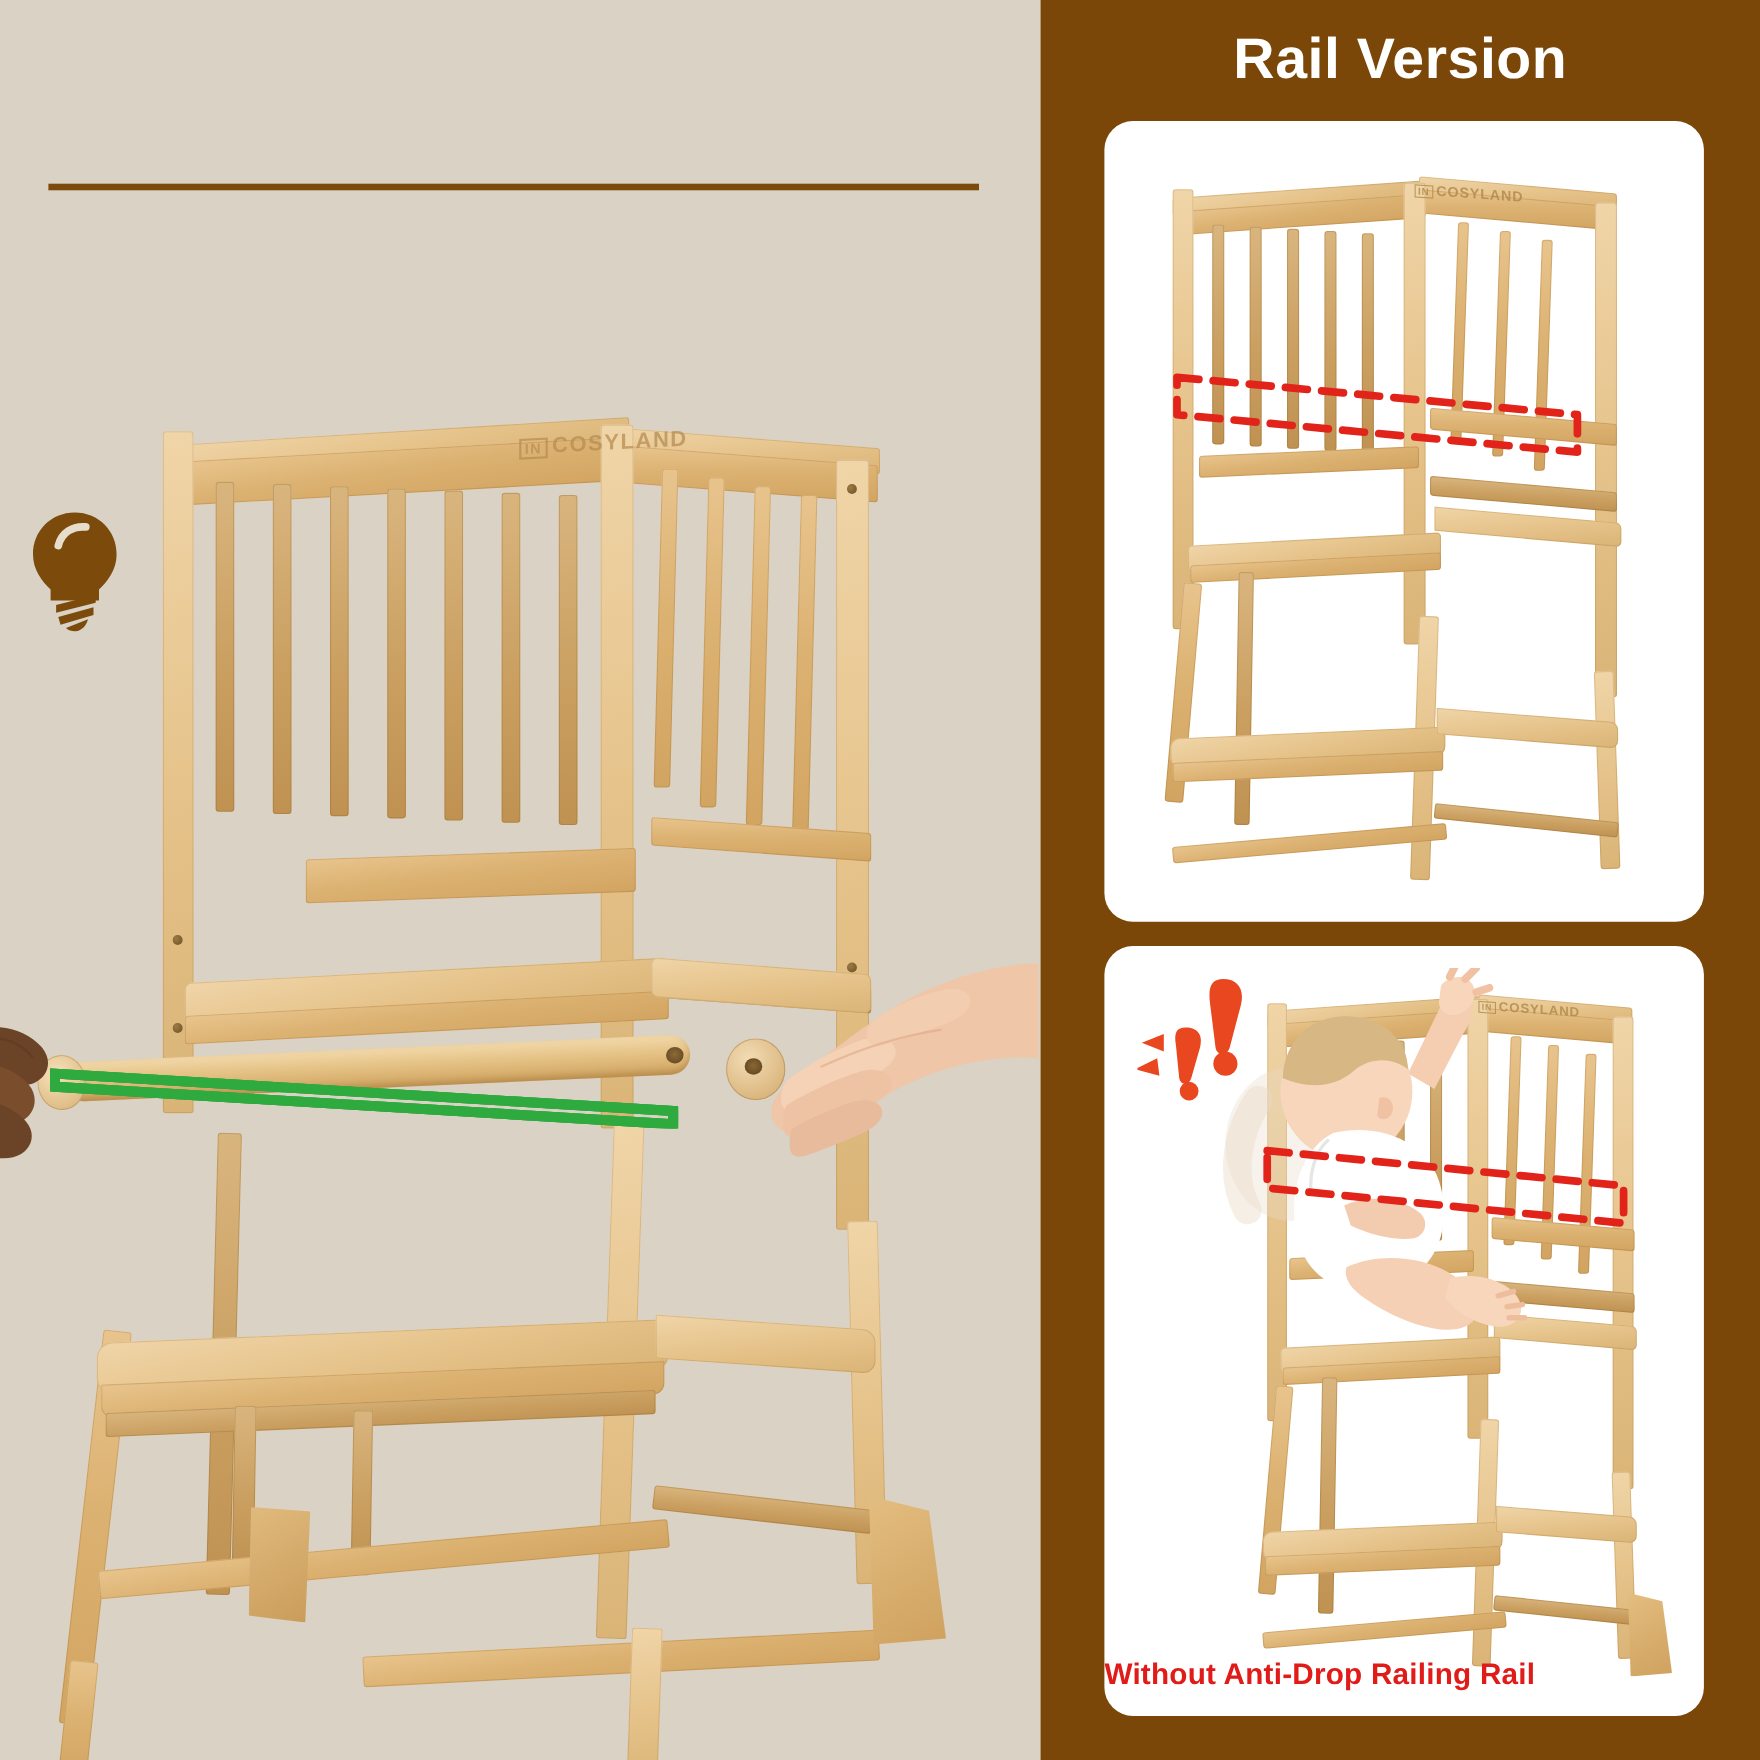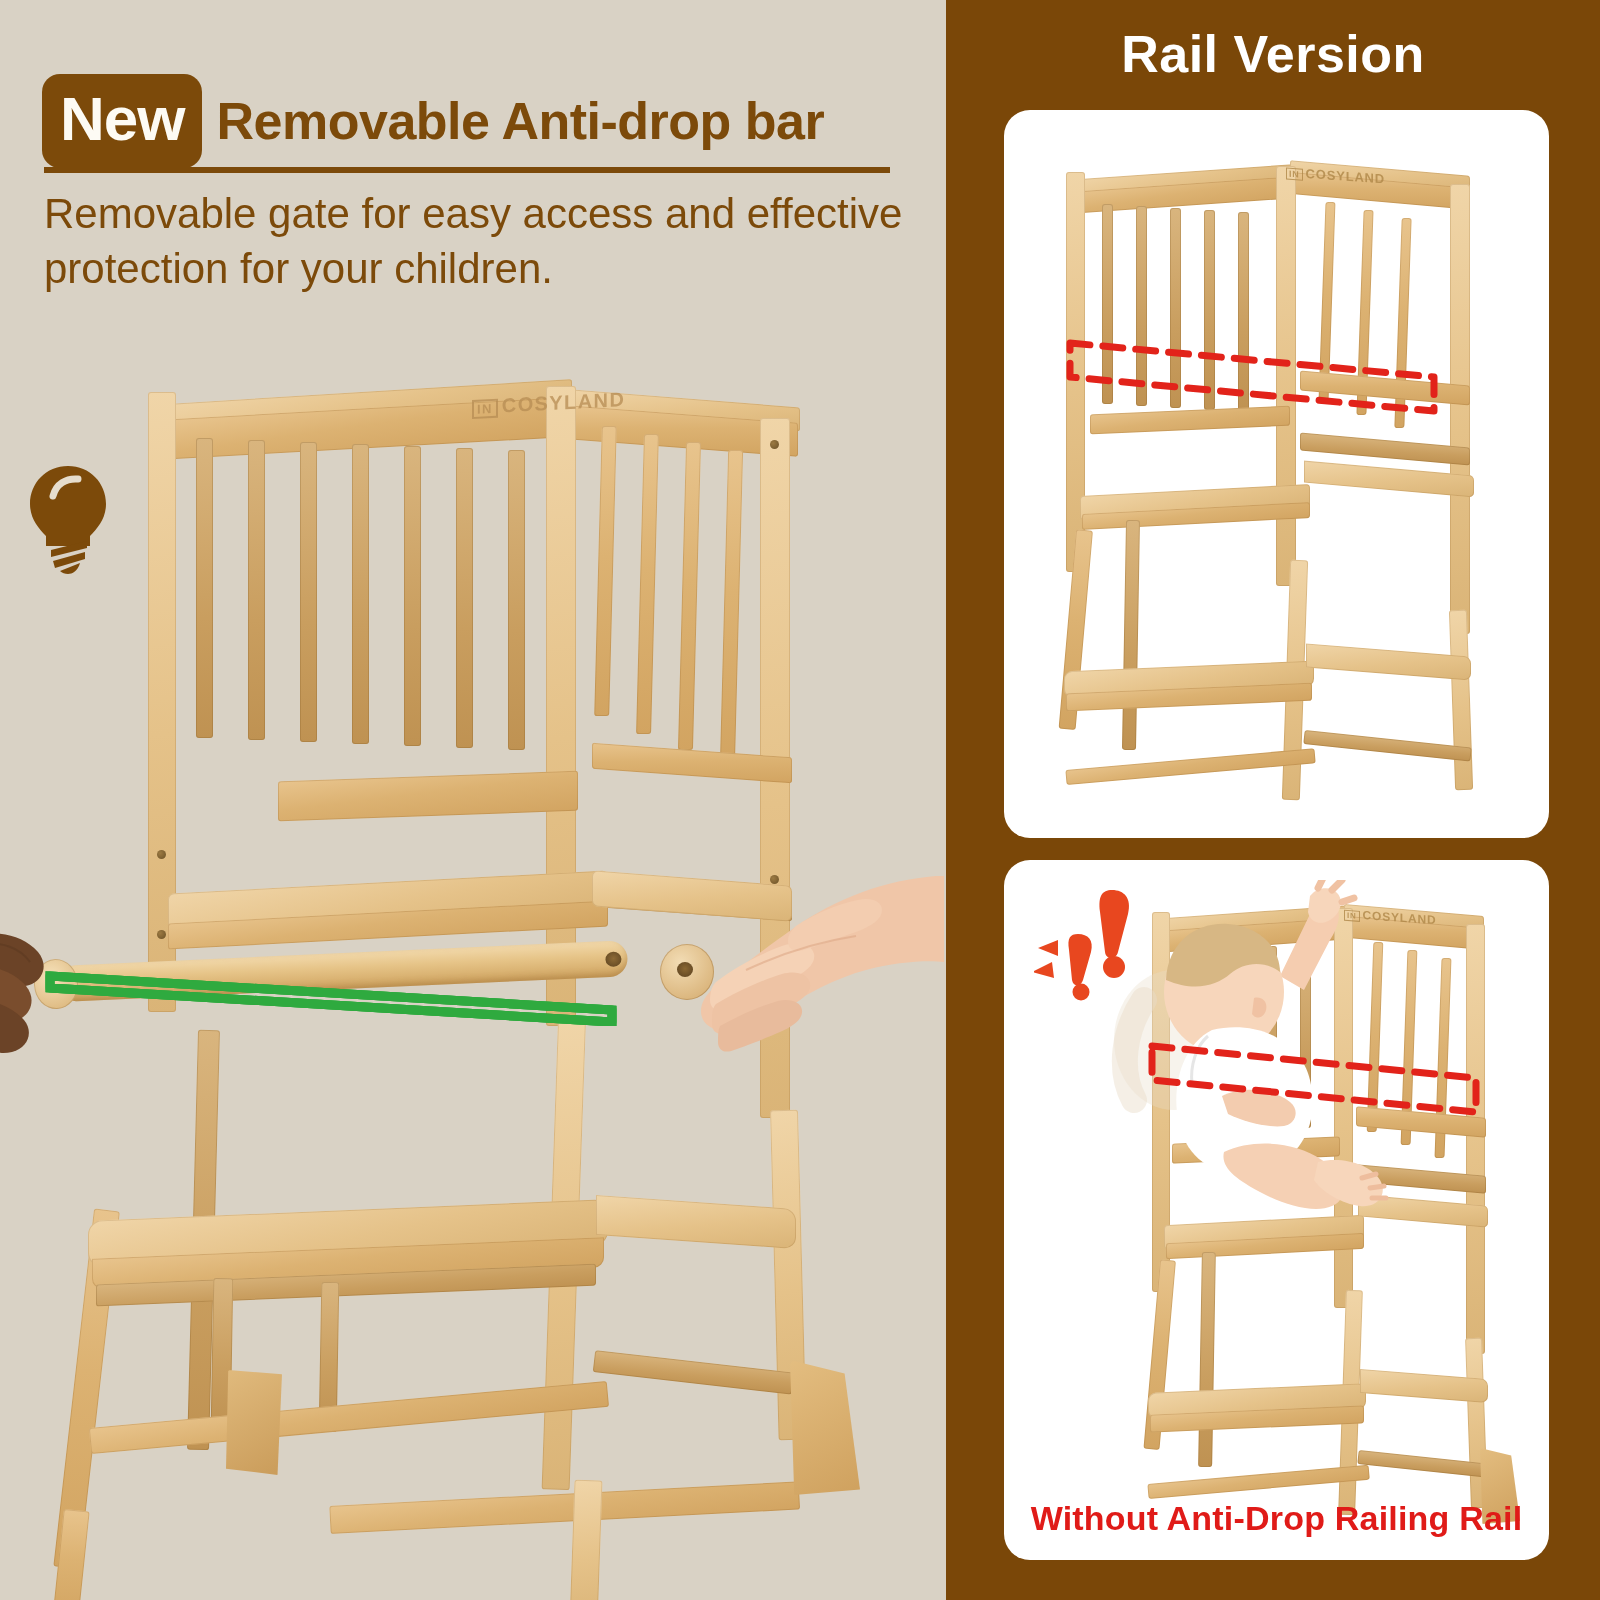--- a/index.html
+++ b/index.html
@@ -38,23 +38,23 @@
     border-radius: 26px;
     overflow: hidden;
   }
   .card-top { left: 1004px; top: 110px; width: 545px; height: 728px; }
   .card-bottom { left: 1004px; top: 860px; width: 545px; height: 700px; }
 
   .card-caption {
     position: absolute;
     left: 0; bottom: 22px;
     width: 100%;
-    text-align: center;
+    text-align: left;
     color: #e01b18;
-    font-size: 34px;
+    font-size: 27px;
     font-weight: bold;
     letter-spacing: 0.2px;
   }
 
   
   .headline {
     position: absolute;
     left: 42px; top: 74px;
     display: flex; align-items: center; gap: 14px;
   }
@@ -156,26 +156,21 @@
   }
 
   .baby { position: absolute; z-index: 25; }
   .excl { position: absolute; z-index: 26; }
 </style>
 </head>
 <body>
 
 <div class="page">
 
-  <div class="headline">
-    <div class="new-badge">New</div>
-    <div class="headline-text">Removable Anti-drop bar</div>
-  </div>
   <div class="divider"></div>
-  <div class="subtitle">Removable gate for easy access and effective protection for your children.</div>
 
   <svg class="bulb-icon" viewBox="0 0 96 112">
     <path d="M48 4 C26 4 10 21 10 42 C10 56 18 66 26 74 L26 84 L70 84 L70 74 C78 66 86 56 86 42 C86 21 70 4 48 4 Z" fill="#7c4a0a"></path>
     <path d="M31 88 L67 79 L67 86 L31 95 Z" fill="#7c4a0a"></path>
     <path d="M33 99 L65 90 L65 97 L35 106 Z" fill="#7c4a0a"></path>
     <path d="M40 109 L60 101 C58 109 52 112 48 112 C45 112 42 111 40 109 Z" fill="#7c4a0a"></path>
     <path d="M33 34 C36 22 46 16 58 17" stroke="#e6ddcd" stroke-width="7" fill="none" stroke-linecap="round"></path>
   </svg>
 
   <div class="main-stage">

